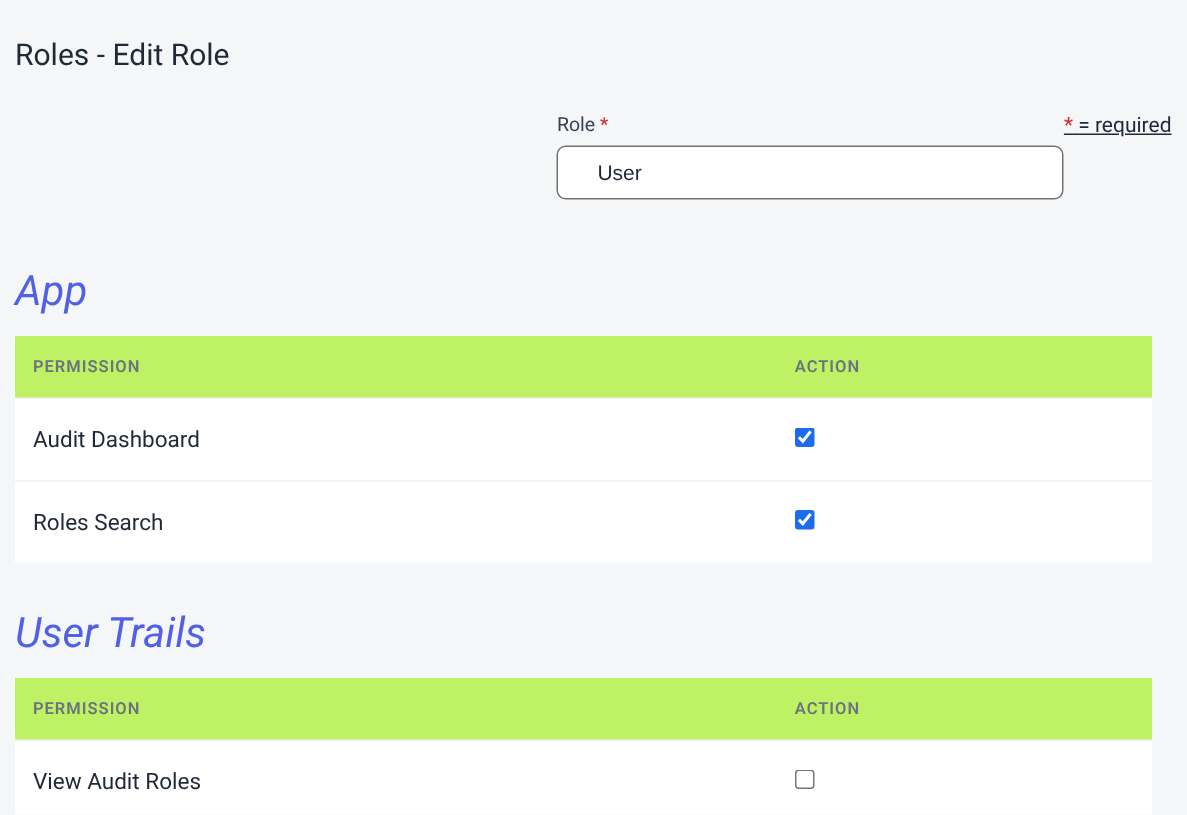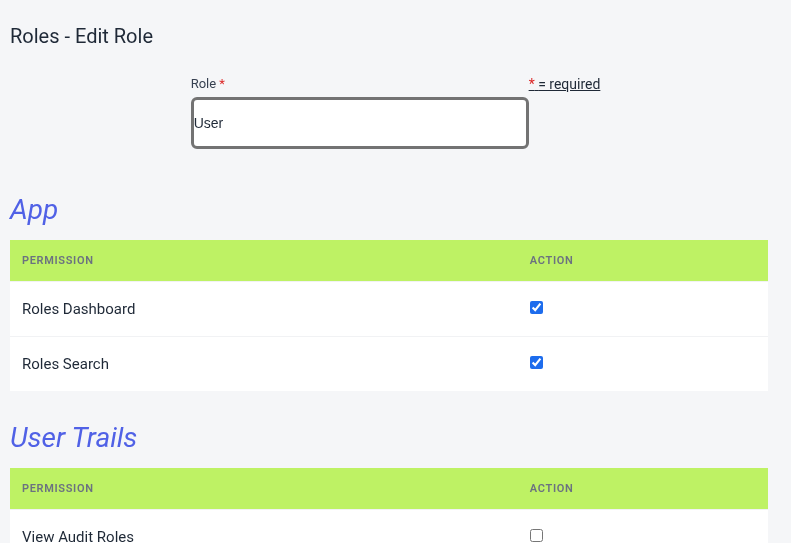--- a/index.html
+++ b/index.html
@@ -17,42 +17,42 @@
     }
     .page-title {
       font-size: 20px;
       font-weight: 400;
       color: #1f2937;
       margin-bottom: 28px;
       padding-top: 14px;
     }
     .top-row {
       display: flex;
-      justify-content: center;
+      justify-content: flex-end;
       align-items: flex-start;
       margin-bottom: 44px;
     }
     .field-group {
       display: flex;
       flex-direction: column;
     }
     .field-label {
       font-size: 13px;
       color: #374151;
       margin-bottom: 6px;
     }
     .required-asterisk {
       color: #dc2626;
     }
     .text-input {
       width: 338px;
-      height: 52px;
-      border: 3px solid #737373;
+      height: 36px;
+      border: 1px solid #737373;
       border-radius: 6px;
-      padding: 0 0;
+      padding: 0 26px;
       font-size: 14px;
       background: #ffffff;
       color: #1f2937;
     }
     .required-note {
       font-size: 14px;
       color: #1f2937;
       text-decoration: underline;
     }
     .required-note .required-asterisk {
@@ -129,21 +129,21 @@
     <div class="section-title">App</div>
     <table class="perm-table">
       <thead>
         <tr>
           <th class="col-permission">PERMISSION</th>
           <th class="col-action">ACTION</th>
         </tr>
       </thead>
       <tbody>
         <tr>
-          <td>Roles Dashboard</td>
+          <td>Audit Dashboard</td>
           <td class="action-cell"><input type="checkbox" checked="" style=""></td>
         </tr>
         <tr>
           <td>Roles Search</td>
           <td class="action-cell"><input type="checkbox" checked="" style=""></td>
         </tr>
       </tbody>
     </table>
     <div class="section-title">User Trails</div>
     <table class="perm-table">

